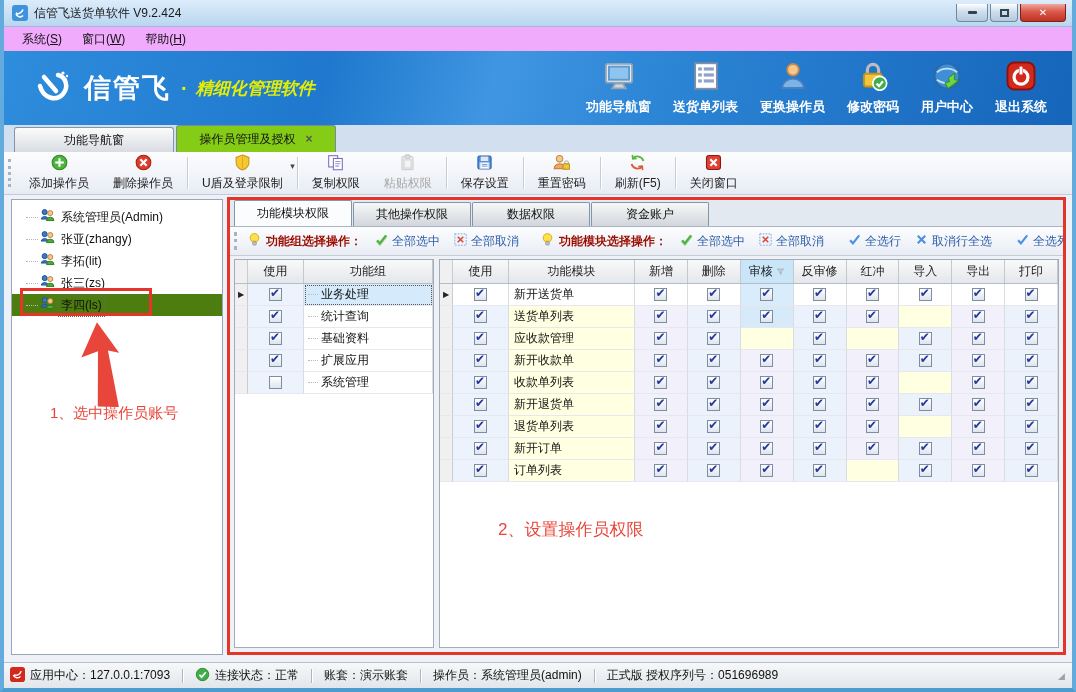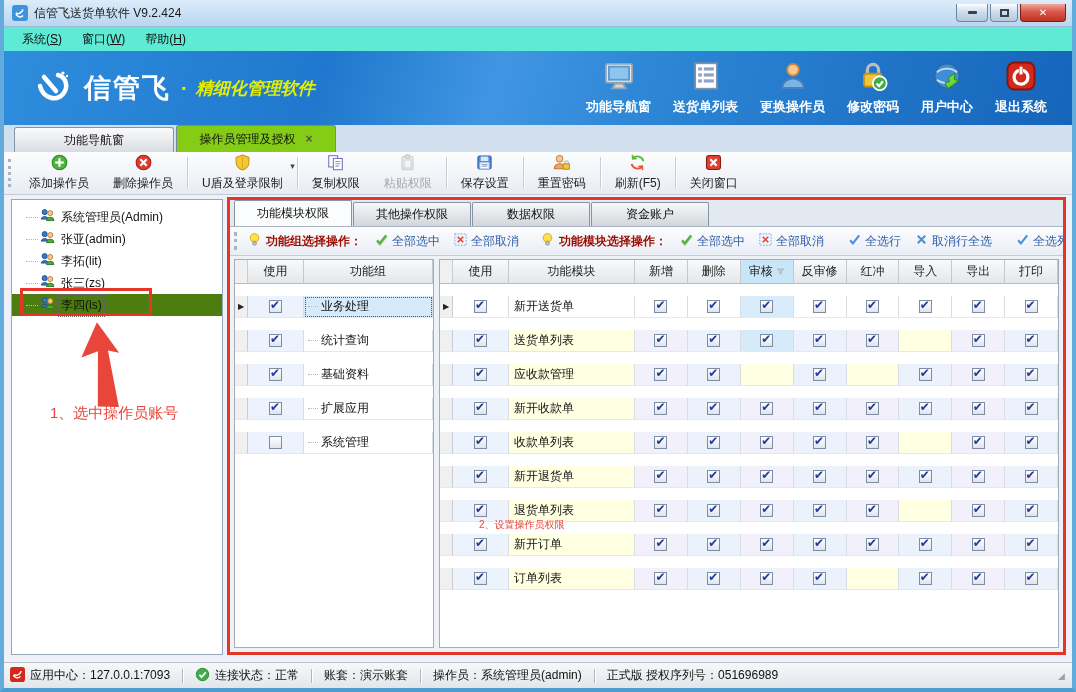--- a/index.html
+++ b/index.html
@@ -18,21 +18,21 @@
   .winbtns { margin-left:auto; display:flex; gap:2px; align-self:flex-start; padding-top:4px; }
   .wb { height:18px; border:1px solid #70879c; border-top:none; border-radius:0 0 4px 4px;
         display:flex; align-items:center; justify-content:center; font-size:10px; color:#2b3a49;
         background:linear-gradient(#fdfeff,#cfdeed 45%,#b4c9dd); cursor:default; }
   .wb.min { width:32px; } .wb.max { width:28px; }
   .wb.close { width:46px; background:linear-gradient(#f2a79b,#d9594a 45%,#c03223); color:#fff; border-color:#7c2014; font-weight:bold; }
   .wb .bar { width:9px; height:3px; background:#33424f; border-radius:1px; }
   .wb .box { width:9px; height:8px; border:2px solid #33424f; }
 
   
-  .menubar { height:24px; flex:0 0 24px; background:#5eead4; display:flex; align-items:center; padding-left:8px; }
+  .menubar { height:24px; flex:0 0 24px; background:#f0abfc; display:flex; align-items:center; padding-left:8px; }
   .menu-item { padding:3px 10px; cursor:default; }
   .menu-item u { text-decoration:underline; }
 
   
   .banner { height:74px; flex:0 0 74px; display:flex; align-items:center;
             background:linear-gradient(105deg,#2f8ddd 0%,#1f78cd 30%,#4096e2 46%,#2d86d6 60%,#1565bb 100%); }
   .brand { display:flex; align-items:center; margin-left:28px; }
   .brand-name { color:#fff; font-size:27px; font-weight:bold; letter-spacing:2px; margin-left:10px; }
   .brand-dot { color:#eaf200; font-size:20px; font-weight:bold; margin:0 8px 0 10px; }
   .brand-tag { color:#e6ef00; font-size:17px; font-weight:bold; font-style:italic; }
@@ -88,21 +88,21 @@
   .perm-actionbar { height:30px; flex:0 0 30px; background:linear-gradient(#fcfdfe,#e9edf4);
                     border-bottom:1px solid #c6ccd6; border-top:1px solid #aab4c2;
                     display:flex; align-items:center; padding-left:4px; }
   .agrip { width:6px; height:18px; border-left:3px dotted #aab4c0; margin-right:6px; }
   .albl { color:#9b0d00; font-weight:bold; margin:0 6px 0 4px; white-space:nowrap; }
   .abtn { display:flex; align-items:center; gap:4px; color:#2d5ca8; margin:0 7px; cursor:pointer; white-space:nowrap; }
   .asep { width:1px; height:20px; background:#c2c9d4; margin:0 5px; box-shadow:1px 0 0 #fff; }
   .abulb { margin-left:4px; }
 
   .grids { flex:1; display:flex; padding:3px 4px 4px 4px; gap:5px; position:relative; overflow:hidden; }
-  .grid { background:#fff; border:1px solid #a3adba; display:flex; flex-direction:column; overflow:hidden;gap:12px; }
+  .grid { background:#fff; border:1px solid #a3adba; display:flex; flex-direction:column; overflow:hidden; }
   .group-grid { width:200px; flex:0 0 200px; }
   .module-grid { flex:1; }
 
   .hrow,.grow,.mrow { display:flex; align-items:stretch; }
   .hrow { height:24px; flex:0 0 24px; background:linear-gradient(#f8f9fa,#e4e7eb);
           border-bottom:1px solid #b7bdc6; }
   .hc { display:flex; align-items:center; justify-content:center; border-right:1px solid #c3c7cf;
         font-size:12px; color:#222; position:relative; }
   .hc.hl { background:#c9e5f8; }
   .grow,.mrow { height:22px; flex:0 0 22px; }
@@ -120,21 +120,21 @@
   .perm.na { background:#ffffe1; }
   .perm.hot { background:#d7eafa; }
   .mrow.current .cell { background:#fff; }
   .mrow.current .perm.hot { background:#d9ecfb; }
   .mrow.current .ind { background:#f0f0f0; }
 
   .chk { width:13px; height:13px; border:1px solid #7e8ea2; background:linear-gradient(#fff,#dfe4ec);
          position:relative; cursor:pointer; }
   .chk.on::after { content:"\2714"; position:absolute; left:0; top:-3px; font-size:12px; font-weight:bold; color:#24379e; }
 
-  .ann-step2 { position:absolute; left:249px; top:318px; color:#e8463a; font-size:10px; white-space:nowrap; }
+  .ann-step2 { position:absolute; left:268px; top:318px; color:#e8463a; font-size:17px; white-space:nowrap; }
 
   
   .statusbar { height:26px; flex:0 0 26px; background:linear-gradient(#f7f8fa,#e2e5ea);
                border-top:1px solid #b9c0ca; display:flex; align-items:center; padding:0 6px; }
   .sitem { display:flex; align-items:center; gap:5px; white-space:nowrap; }
   .sdiv { width:1px; height:14px; background:#aeb6c0; margin:0 12px; box-shadow:1px 0 0 #fff; }
   .sgrip { margin-left:auto; color:#9aa2ae; font-size:9px; letter-spacing:1px; }
 </style>
 </head>
 <body>
@@ -341,21 +341,21 @@
      <span class="tlabel2">系统管理员(Admin)</span>
           </div>
           <div class="tree-item">
      <span class="tline"></span>
      <span><svg width="15" height="15" viewBox="0 0 16 16">
                 <circle cx="5" cy="4.4" r="2.7" fill="#3a78c8" stroke="#1c4f94"></circle>
                 <path d="M1.2 11.8 a3.9 3.5 0 0 1 7.6 0 Z" fill="#3a78c8" stroke="#1c4f94"></path>
                 <circle cx="10.9" cy="5.4" r="2.7" fill="#f6c88c" stroke="#b8813c"></circle>
                 <path d="M6.9 13.4 a4 3.6 0 0 1 8 0 Z" fill="#4aae3a" stroke="#2e7a22"></path>
               </svg></span>
-     <span class="tlabel2">张亚(admin)</span>
+     <span class="tlabel2">张亚(zhangy)</span>
           </div>
           <div class="tree-item">
      <span class="tline"></span>
      <span><svg width="15" height="15" viewBox="0 0 16 16">
                 <circle cx="5" cy="4.4" r="2.7" fill="#3a78c8" stroke="#1c4f94"></circle>
                 <path d="M1.2 11.8 a3.9 3.5 0 0 1 7.6 0 Z" fill="#3a78c8" stroke="#1c4f94"></path>
                 <circle cx="10.9" cy="5.4" r="2.7" fill="#f6c88c" stroke="#b8813c"></circle>
                 <path d="M6.9 13.4 a4 3.6 0 0 1 8 0 Z" fill="#4aae3a" stroke="#2e7a22"></path>
               </svg></span>
      <span class="tlabel2">李拓(lit)</span>

